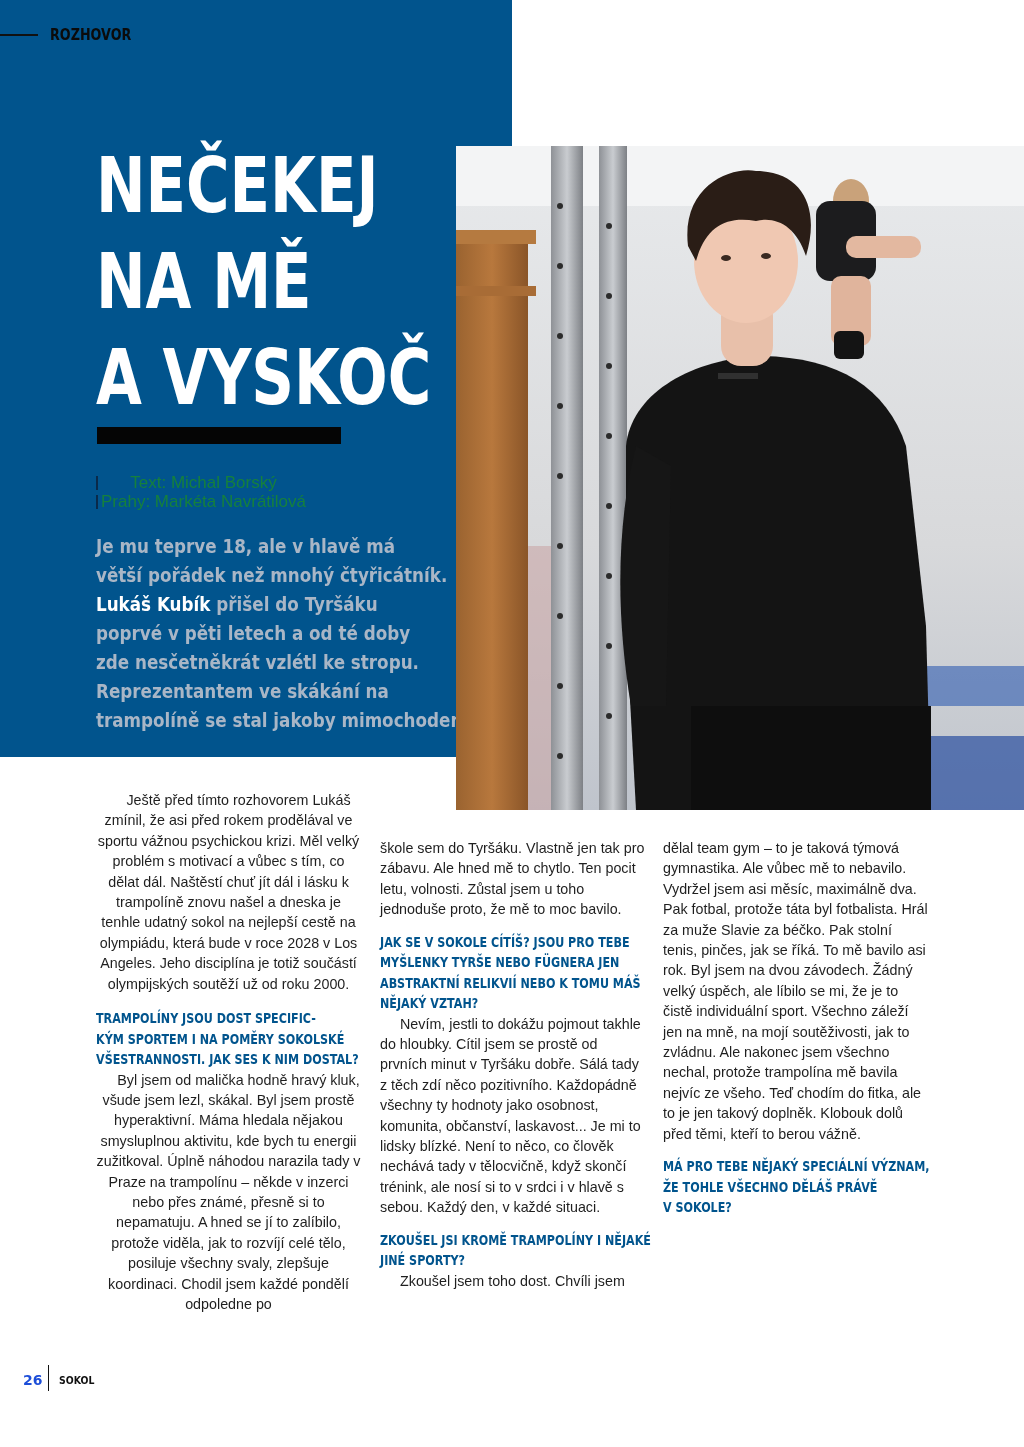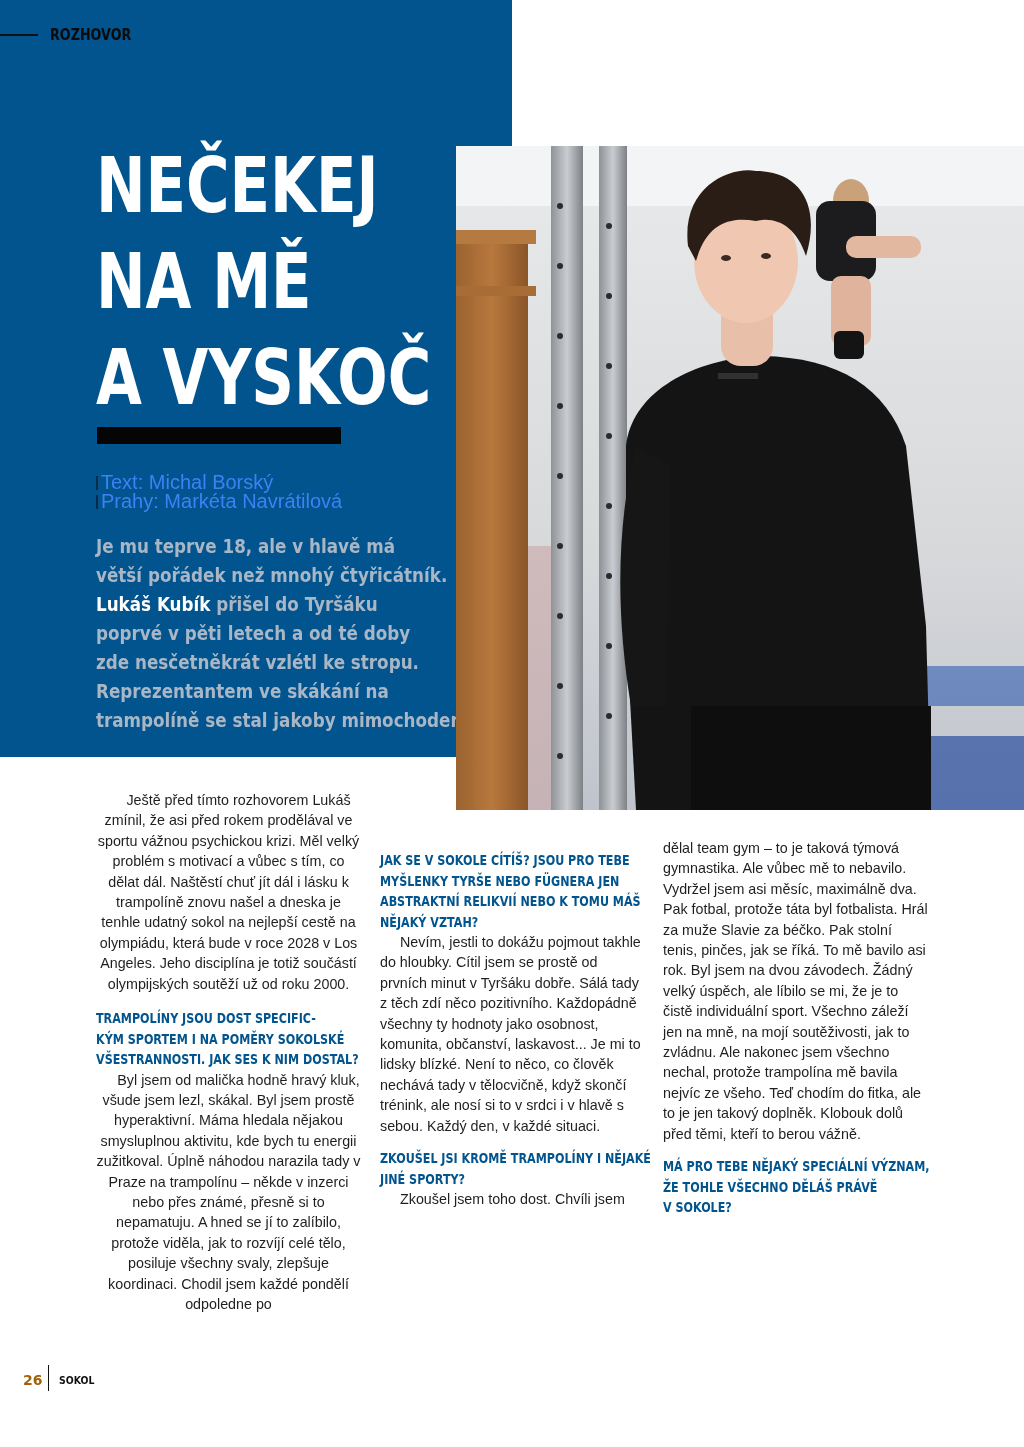--- a/index.html
+++ b/index.html
@@ -3,34 +3,34 @@
 <meta charset="utf-8">
 <style>
   html,body{margin:0;padding:0;}
   body{width:1024px;height:1447px;position:relative;background:#ffffff;overflow:hidden;font-family:"Liberation Sans",sans-serif;color:#1a1a1a;}
   .blue-top{position:absolute;left:0;top:0;width:512px;height:146px;background:#01548d;}
   .blue-main{position:absolute;left:0;top:146px;width:456px;height:611px;background:#01548d;}
   .section-line{position:absolute;left:0;top:34px;width:38px;height:2px;background:#111;}
   .section-label{position:absolute;left:50px;top:26px;font-family:"DejaVu Sans",sans-serif;font-weight:bold;font-size:15px;color:#0b0b0b;letter-spacing:0px;transform:scaleX(0.85);transform-origin:left;}
   .title{position:absolute;left:96px;top:138px;color:#fff;font-family:"DejaVu Sans",sans-serif;font-weight:bold;font-size:76px;line-height:96px;transform:scaleX(0.78);transform-origin:left top;white-space:nowrap;}
   .title-bar{position:absolute;left:97px;top:427px;width:244px;height:17px;background:#050505;}
-  .credits{position:absolute;left:96px;top:473px;color:#3b82f6;font-size:20px;line-height:19px;}
+  .credits{position:absolute;left:96px;top:473px;color:#15803d;font-size:17px;line-height:19px;text-align:center;}
   .credits div{position:relative;padding-left:5px;}
   .credits div::before{content:"";position:absolute;left:0;top:3px;width:2px;height:14px;background:#0a2a4a;}
   .lead{position:absolute;left:96px;top:532px;width:360px;color:#a9b6c6;font-family:"DejaVu Sans",sans-serif;font-weight:bold;font-size:19.5px;line-height:29px;transform:scaleX(0.86);transform-origin:left top;white-space:nowrap;}
   .lead .hl{color:#ffffff;}
   .photo{position:absolute;left:456px;top:146px;width:568px;height:664px;overflow:hidden;background:#dcdcdc;}
   .col{position:absolute;font-size:14.3px;line-height:20.4px;color:#1f1f1f;}
   .col p{margin:0;}
   .col .ind{text-indent:20px;}
   .q{font-family:"DejaVu Sans",sans-serif;font-weight:bold;color:#01548d;font-size:13.6px;line-height:20.5px;transform:scaleX(0.82);transform-origin:left top;white-space:nowrap;margin:0;}
   .col1{left:96px;top:790px;width:265px;text-align:center;}
   .col2{left:380px;top:838px;width:265px;}
   .col3{left:663px;top:838px;width:265px;}
-  .footer-num{position:absolute;left:23px;top:1372px;font-family:"DejaVu Sans",sans-serif;font-weight:bold;font-size:14px;color:#a16207;}
+  .footer-num{position:absolute;left:23px;top:1372px;font-family:"DejaVu Sans",sans-serif;font-weight:bold;font-size:14px;color:#1d4ed8;}
   .footer-sep{position:absolute;left:48px;top:1365px;width:1px;height:26px;background:#111;}
   .footer-label{position:absolute;left:59px;top:1374px;font-family:"DejaVu Sans",sans-serif;font-weight:bold;font-size:11px;color:#111;transform:scaleX(0.85);transform-origin:left;}
 </style>
 </head>
 <body>
 
 <div class="blue-top"></div>
 <div class="blue-main"></div>
 
 <div class="section-line"></div>
@@ -130,20 +130,21 @@
 <div class="col col1">
   <p class="ind">Ještě před tímto rozhovorem Lukáš zmínil, že asi před rokem prodělával ve sportu vážnou psychickou krizi. Měl velký problém s motivací a vůbec s tím, co dělat dál. Naštěstí chuť jít dál i lásku k trampolíně znovu našel a dneska je tenhle udatný sokol na nejlepší cestě na olympiádu, která bude v roce 2028 v Los Angeles. Jeho disciplína je totiž součástí olympijských soutěží už od roku 2000.</p>
   <div style="height:14px"></div>
   <p class="q">TRAMPOLÍNY JSOU DOST SPECIFIC-</p>
   <p class="q">KÝM SPORTEM I NA POMĚRY SOKOLSKÉ</p>
   <p class="q">VŠESTRANNOSTI. JAK SES K NIM DOSTAL?</p>
   <p class="ind">Byl jsem od malička hodně hravý kluk, všude jsem lezl, skákal. Byl jsem prostě hyperaktivní. Máma hledala nějakou smysluplnou aktivitu, kde bych tu energii zužitkoval. Úplně náhodou narazila tady v Praze na trampolínu – někde v inzerci nebo přes známé, přesně si to nepamatuju. A hned se jí to zalíbilo, protože viděla, jak to rozvíjí celé tělo, posiluje všechny svaly, zlepšuje koordinaci. Chodil jsem každé pondělí odpoledne po</p>
 </div>
 
 <div class="col col2">
+  <p>škole sem do Tyršáku. Vlastně jen tak pro zábavu. Ale hned mě to chytlo. Ten pocit letu, volnosti. Zůstal jsem u toho jednoduše proto, že mě to moc bavilo.</p>
   <div style="height:12px"></div>
   <p class="q">JAK SE V SOKOLE CÍTÍŠ? JSOU PRO TEBE</p>
   <p class="q">MYŠLENKY TYRŠE NEBO FÜGNERA JEN</p>
   <p class="q">ABSTRAKTNÍ RELIKVIÍ NEBO K TOMU MÁŠ</p>
   <p class="q">NĚJAKÝ VZTAH?</p>
   <p class="ind">Nevím, jestli to dokážu pojmout takhle do hloubky. Cítil jsem se prostě od prvních minut v Tyršáku dobře. Sálá tady z těch zdí něco pozitivního. Každopádně všechny ty hodnoty jako osobnost, komunita, občanství, laskavost... Je mi to lidsky blízké. Není to něco, co člověk nechává tady v tělocvičně, když skončí trénink, ale nosí si to v srdci i v hlavě s sebou. Každý den, v každé situaci.</p>
   <div style="height:12px"></div>
   <p class="q">ZKOUŠEL JSI KROMĚ TRAMPOLÍNY I NĚJAKÉ</p>
   <p class="q">JINÉ SPORTY?</p>
   <p class="ind">Zkoušel jsem toho dost. Chvíli jsem</p>

